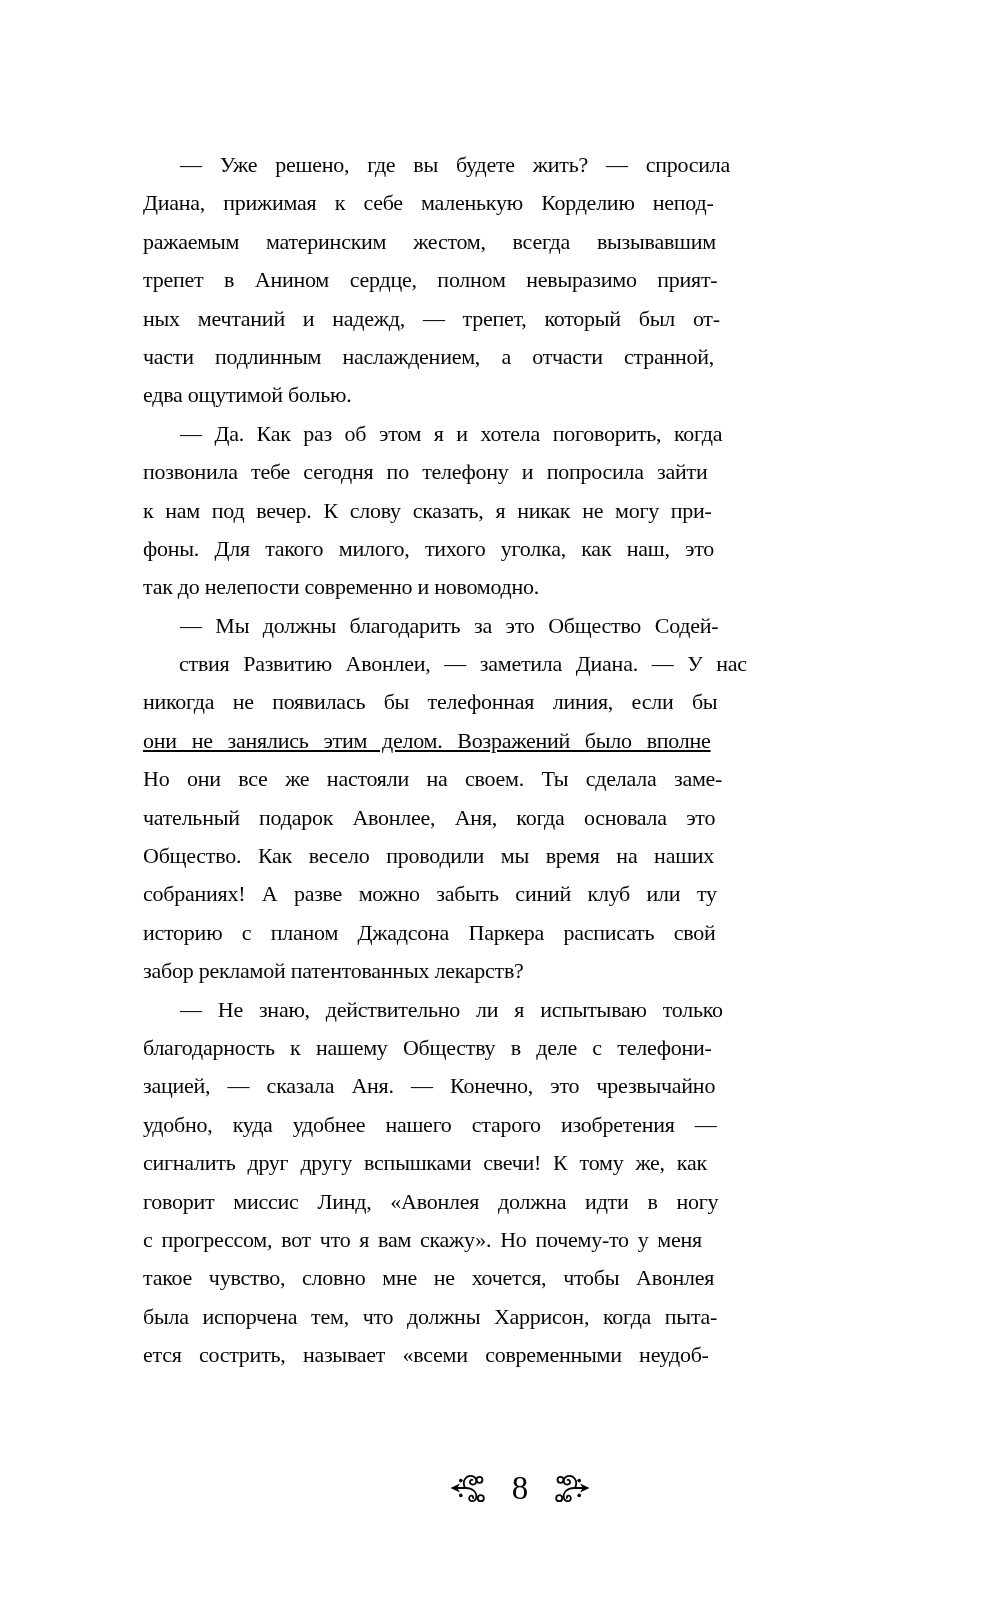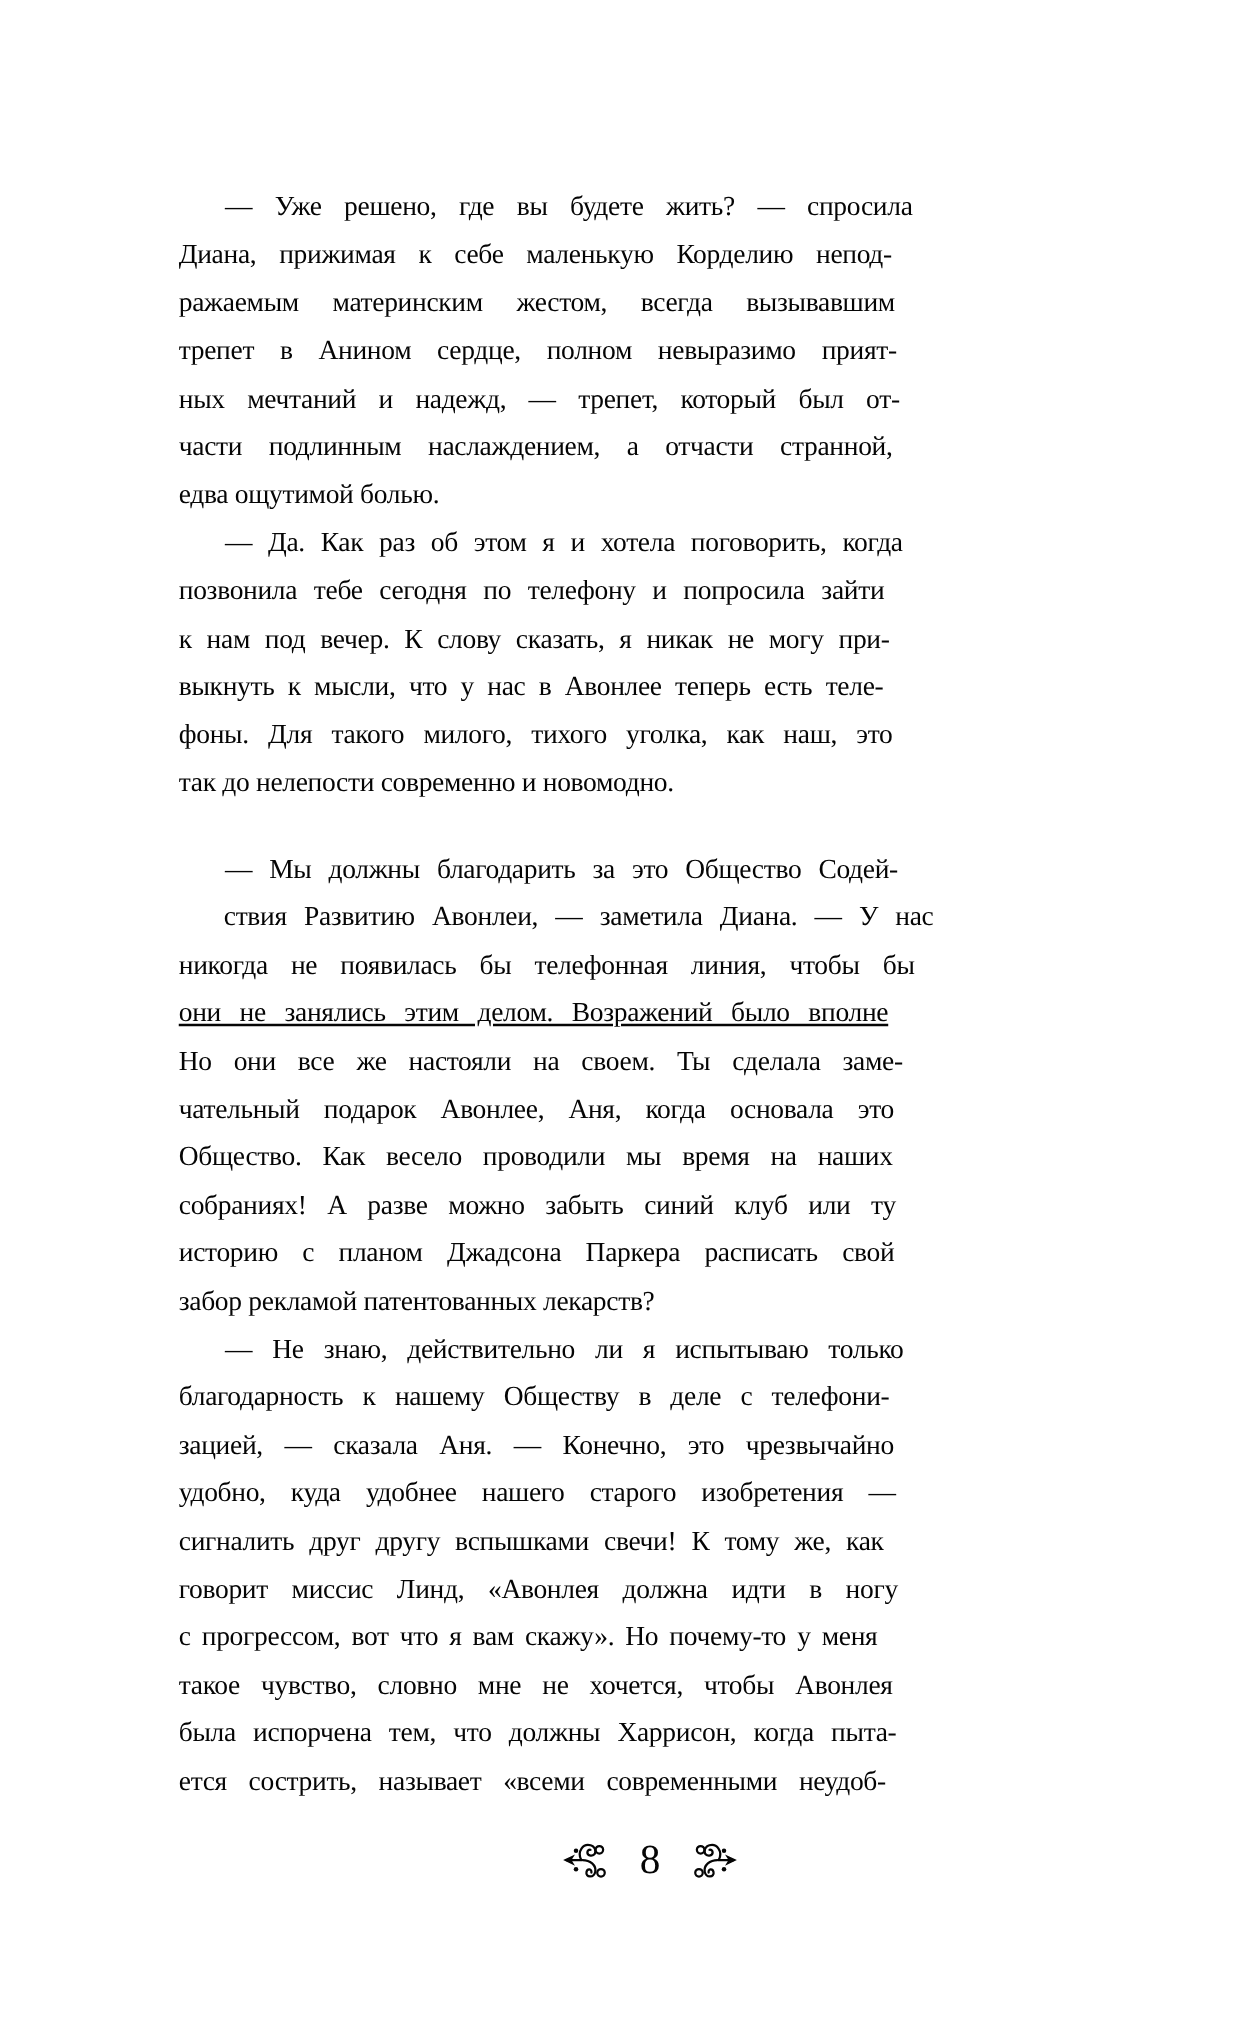--- a/index.html
+++ b/index.html
@@ -47,26 +47,25 @@
     <div class="ln indent" style="word-spacing: 12.7305px; display: block;">— Уже решено, где вы будете жить? — спросила</div>
     <div class="ln" style="word-spacing: 12.9766px; display: block;">Диана, прижимая к себе маленькую Корделию непод-</div>
     <div class="ln" style="word-spacing: 21.6211px; display: block;">ражаемым материнским жестом, всегда вызывавшим</div>
     <div class="ln" style="word-spacing: 15.4297px; display: block;">трепет в Анином сердце, полном невыразимо прият-</div>
     <div class="ln" style="word-spacing: 12.6875px; display: block;">ных мечтаний и надежд, — трепет, который был от-</div>
     <div class="ln" style="word-spacing: 16.05px; display: block;">части подлинным наслаждением, а отчасти странной,</div>
     <div class="ln last">едва ощутимой болью.</div>
     <div class="ln indent" style="word-spacing: 7.38906px; display: block;">— Да. Как раз об этом я и хотела поговорить, когда</div>
     <div class="ln" style="word-spacing: 8.03348px; display: block;">позвонила тебе сегодня по телефону и попросила зайти</div>
     <div class="ln" style="word-spacing: 6.59943px; display: block;">к нам под вечер. К слову сказать, я никак не могу при-</div>
-    <div class="ln" style="word-spacing: 5.39062px; display: block;">выкнуть к мысли, что у нас в Авонлее теперь есть теле-</div>
     <div class="ln" style="word-spacing: 10.1152px; display: block;">фоны. Для такого милого, тихого уголка, как наш, это</div>
     <div class="ln last">так до нелепости современно и новомодно.</div>
-    <div class="ln indent" style="word-spacing: 8.35045px; display: block; margin-top: 31px;">— Мы должны благодарить за это Общество Содей-</div>
+    <div class="ln indent" style="word-spacing: 8.35045px; display: block;">— Мы должны благодарить за это Общество Содей-</div>
     <div class="ln" style="word-spacing: 8.50977px; display: block; margin-left: 36px;">ствия Развитию Авонлеи, — заметила Диана. — У нас</div>
-    <div class="ln" style="word-spacing: 13.2321px; display: block;">никогда не появилась бы телефонная линия, чтобы бы</div>
+    <div class="ln" style="word-spacing: 13.2321px; display: block;">никогда не появилась бы телефонная линия, если бы</div>
     <div class="ln" style="word-spacing: 9.63393px; display: block; text-decoration: underline;">они не занялись этим делом. Возражений было вполне</div>
     <div class="ln" style="word-spacing: 12.3003px; display: block;">Но они все же настояли на своем. Ты сделала заме-</div>
     <div class="ln" style="word-spacing: 14.099px; display: block;">чательный подарок Авонлее, Аня, когда основала это</div>
     <div class="ln" style="word-spacing: 11.4576px; display: block;">Общество. Как весело проводили мы время на наших</div>
     <div class="ln" style="word-spacing: 11.2715px; display: block;">собраниях! А разве можно забыть синий клуб или ту</div>
     <div class="ln" style="word-spacing: 14.224px; display: block;">историю с планом Джадсона Паркера расписать свой</div>
     <div class="ln last">забор рекламой патентованных лекарств?</div>
     <div class="ln indent" style="word-spacing: 10.7545px; display: block;">— Не знаю, действительно ли я испытываю только</div>
     <div class="ln" style="word-spacing: 10.1496px; display: block;">благодарность к нашему Обществу в деле с телефони-</div>
     <div class="ln" style="word-spacing: 12.0402px; display: block;">зацией, — сказала Аня. — Конечно, это чрезвычайно</div>

